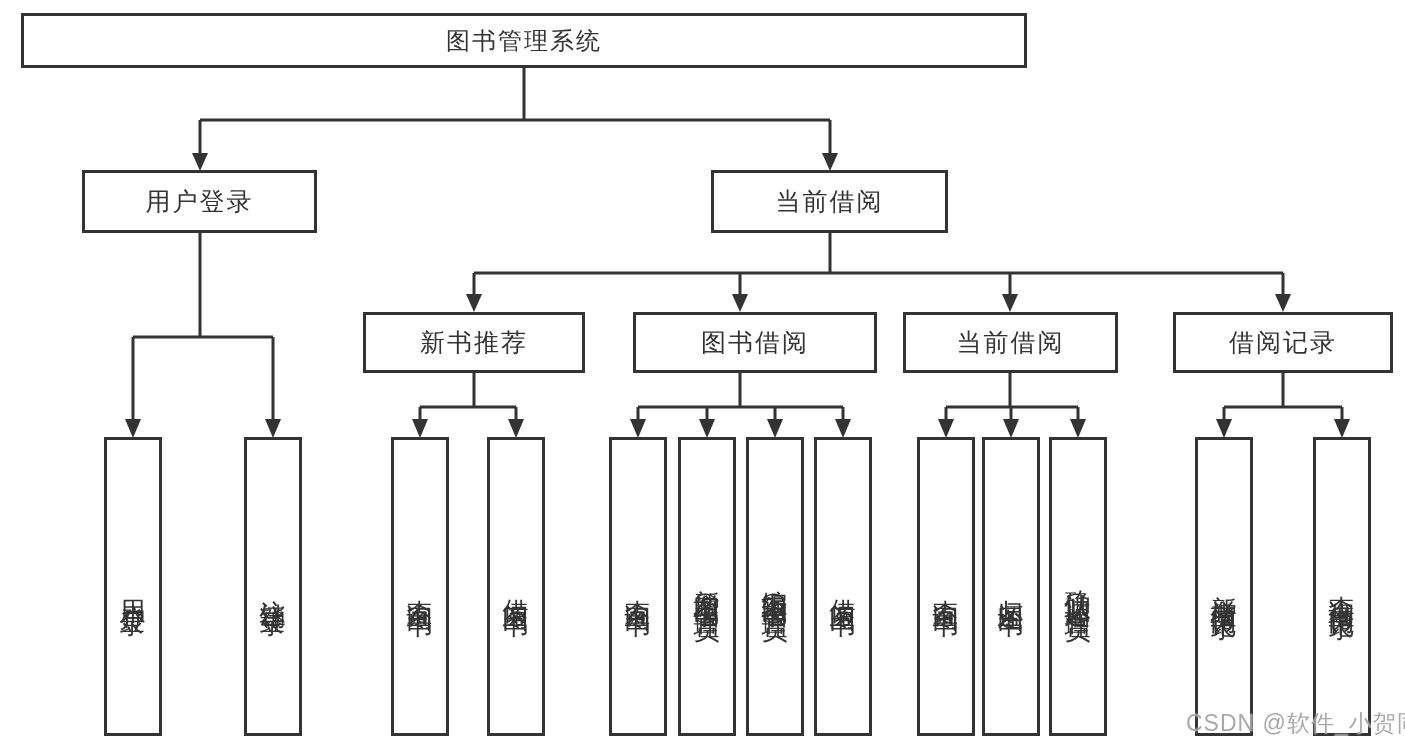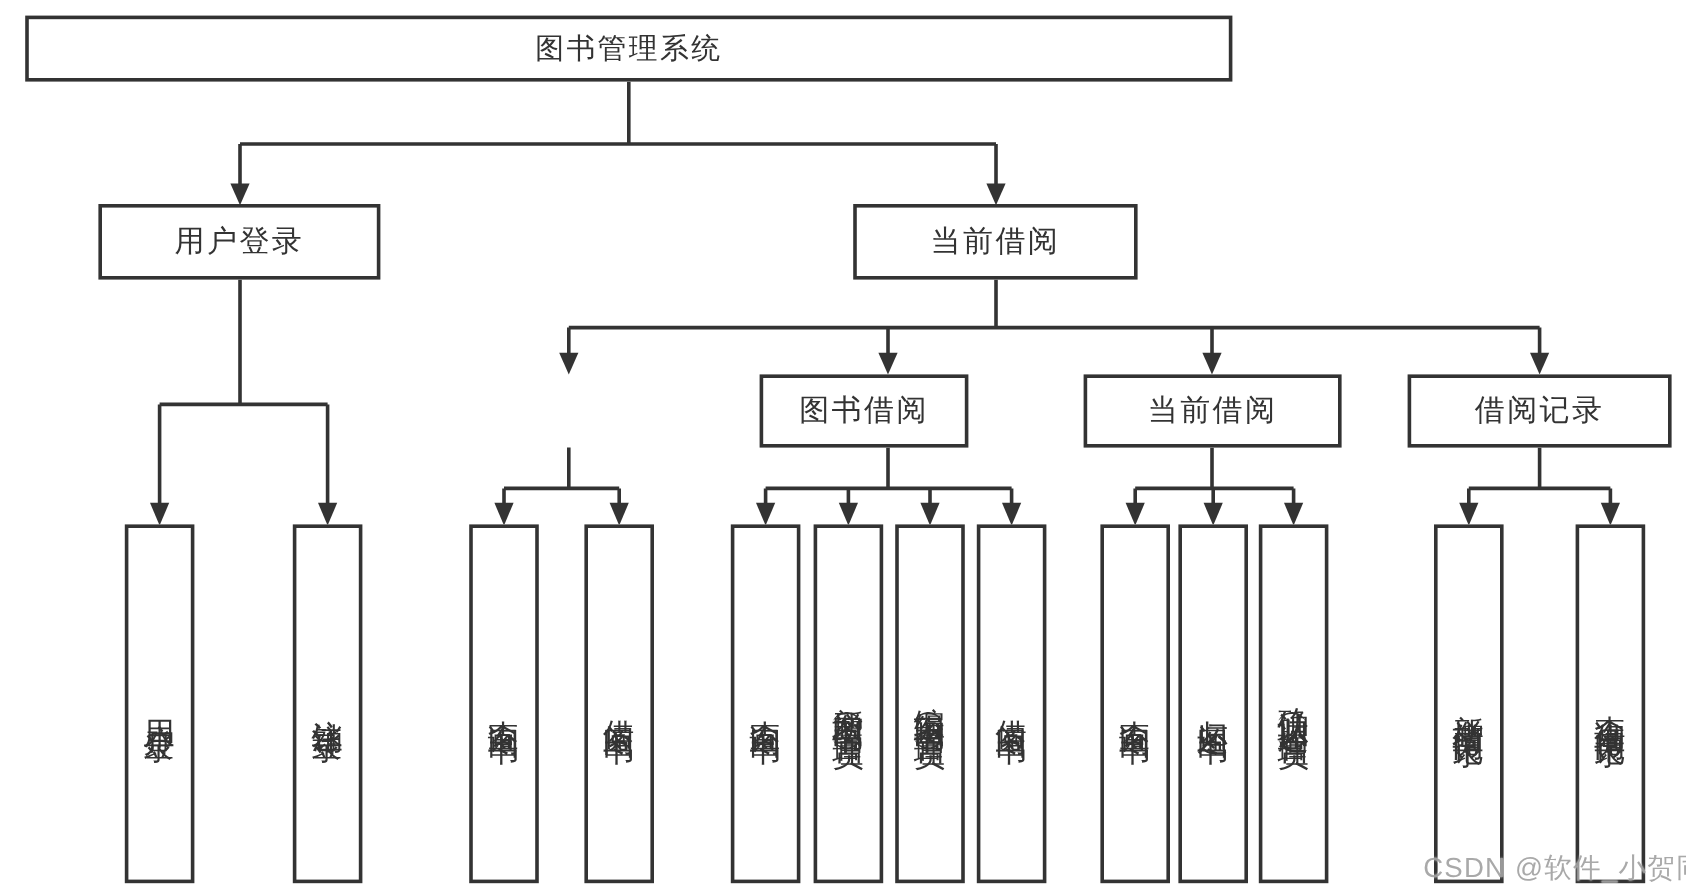--- a/index.html
+++ b/index.html
@@ -112,21 +112,22 @@
       <polygon points="1216,419 1232,419 1224,438"></polygon>
       <polygon points="1334,419 1350,419 1342,438"></polygon>
     </g>
   </svg>
 
   <div class="box root hlabel">图书管理系统</div>
 
   <div class="box lvl2 hlabel" style="left:82px; width:235px;">用户登录</div>
   <div class="box lvl2 hlabel" style="left:711px; width:237px;">当前借阅</div>
 
-  <div class="box lvl3 hlabel" style="left:633px; width:174px;">图书借阅</div>
+  <div class="box lvl3 hlabel" style="left:363px; width:222px;">新书推荐</div>
+  <div class="box lvl3 hlabel" style="left:633px; width:244px;">图书借阅</div>
   <div class="box lvl3 hlabel" style="left:903px; width:215px;font-family:Liberation Serif, serif;">当前借阅</div>
   <div class="box lvl3 hlabel" style="left:1173px; width:220px;text-align:center;">借阅记录</div>
 
   <div class="box leaf" style="left:104px;">用户登录</div>
   <div class="box leaf" style="left:244px;">注销登录</div>
 
   <div class="box leaf" style="left:391px;">查询图书</div>
   <div class="box leaf" style="left:487px;">借阅图书</div>
 
   <div class="box leaf" style="left:609px;">查询图书</div>

